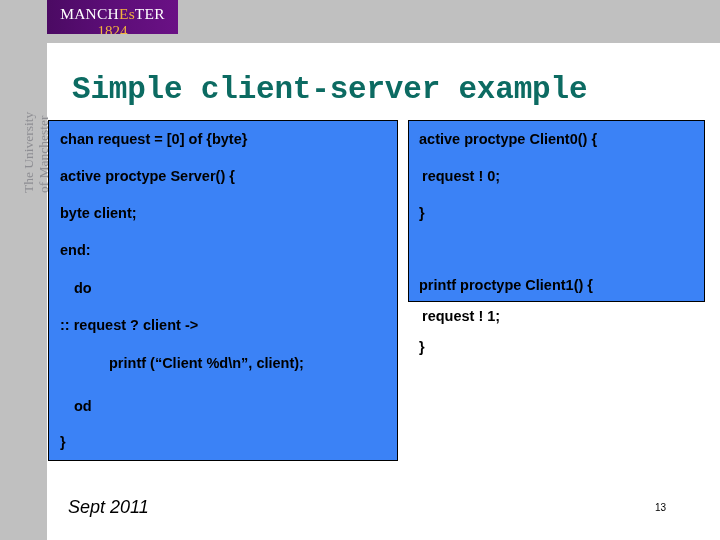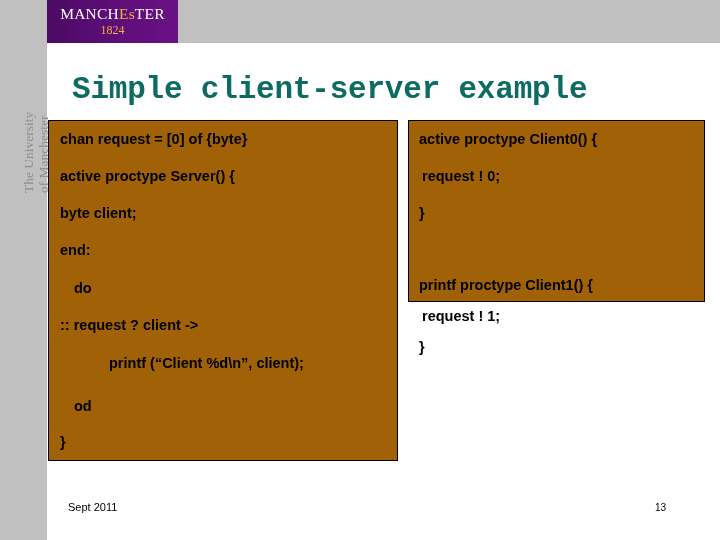--- a/index.html
+++ b/index.html
@@ -40,21 +40,21 @@
     height: 497px;
     background: #c0c0c0;
   }
 
   
   .logo {
     position: absolute;
     left: 47px;
     top: 0;
     width: 131px;
-    height: 43px;
+    height: 34px;
     background: #55076b;
     background: linear-gradient(90deg, #4b0a63 0%, #5b0d76 45%, #6a1185 100%);
     overflow: hidden;
   }
   .logo-word {
     position: absolute;
     left: 0;
     right: 0;
     top: 6px;
     text-align: center;
@@ -66,21 +66,21 @@
     line-height: 1;
   }
   .logo-word .gold { color: #f2b33d; }
   .logo-year {
     position: absolute;
     left: 0;
     right: 0;
     top: 24px;
     text-align: center;
     font-family: "Liberation Serif", serif;
-    font-size: 12px;
+    font-size: 15px;
     color: #f2b33d;
     line-height: 1;
   }
 
   
   .vert-text {
     position: absolute;
     left: -42px;
     top: 96px;
     width: 160px;
@@ -108,21 +108,21 @@
     font-weight: bold;
     letter-spacing: -0.2px;
     line-height: 36px;
     white-space: nowrap;
     font-family: Liberation Mono, monospace;
   }
 
   
   .codebox {
     position: absolute;
-    background: #a16207;
+    background: #3b82f6;
     border: 1px solid #000000;
     box-sizing: border-box;
   }
   .box-left {
     left: 48px;
     top: 120px;
     width: 350px;
     height: 341px;
   }
   .box-right {
@@ -158,23 +158,24 @@
   .br4 { left: 10px; top: 156px; }
   .br5 { left: 13px; top: 187px; }
   .br6 { left: 10px; top: 218px; }
 
   
   .footer-date {
     position: absolute;
     left: 68px;
     top: 500px;
     color: #000000;
-    font-size: 11px;
+    font-size: 18px;
     line-height: 15px;
     white-space: nowrap;
+    font-style: italic;
   }
   .footer-page {
     position: absolute;
     left: 655px;
     top: 500px;
     width: 30px;
     text-align: left;
     color: #000000;
     font-size: 10px;
     line-height: 15px;

